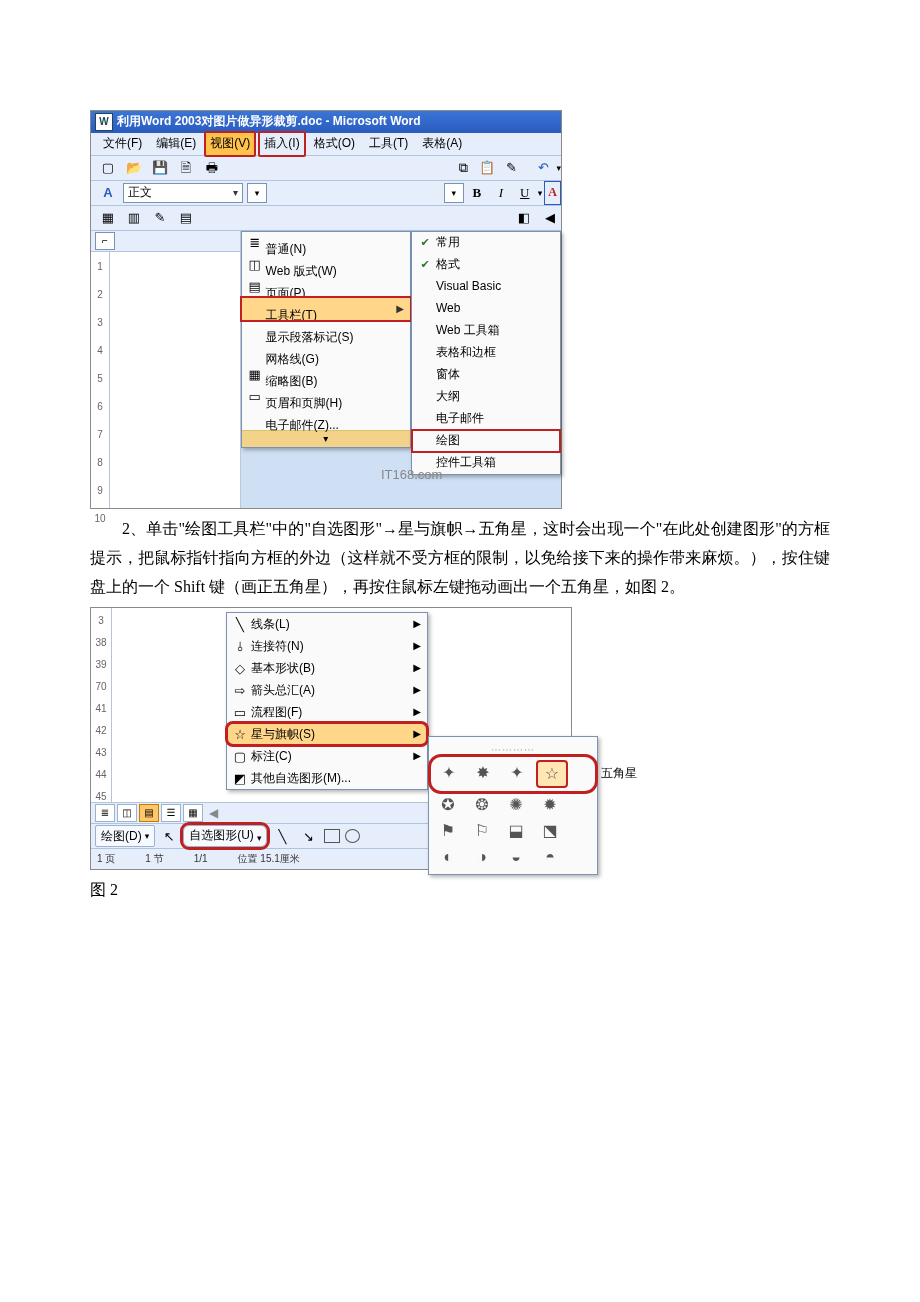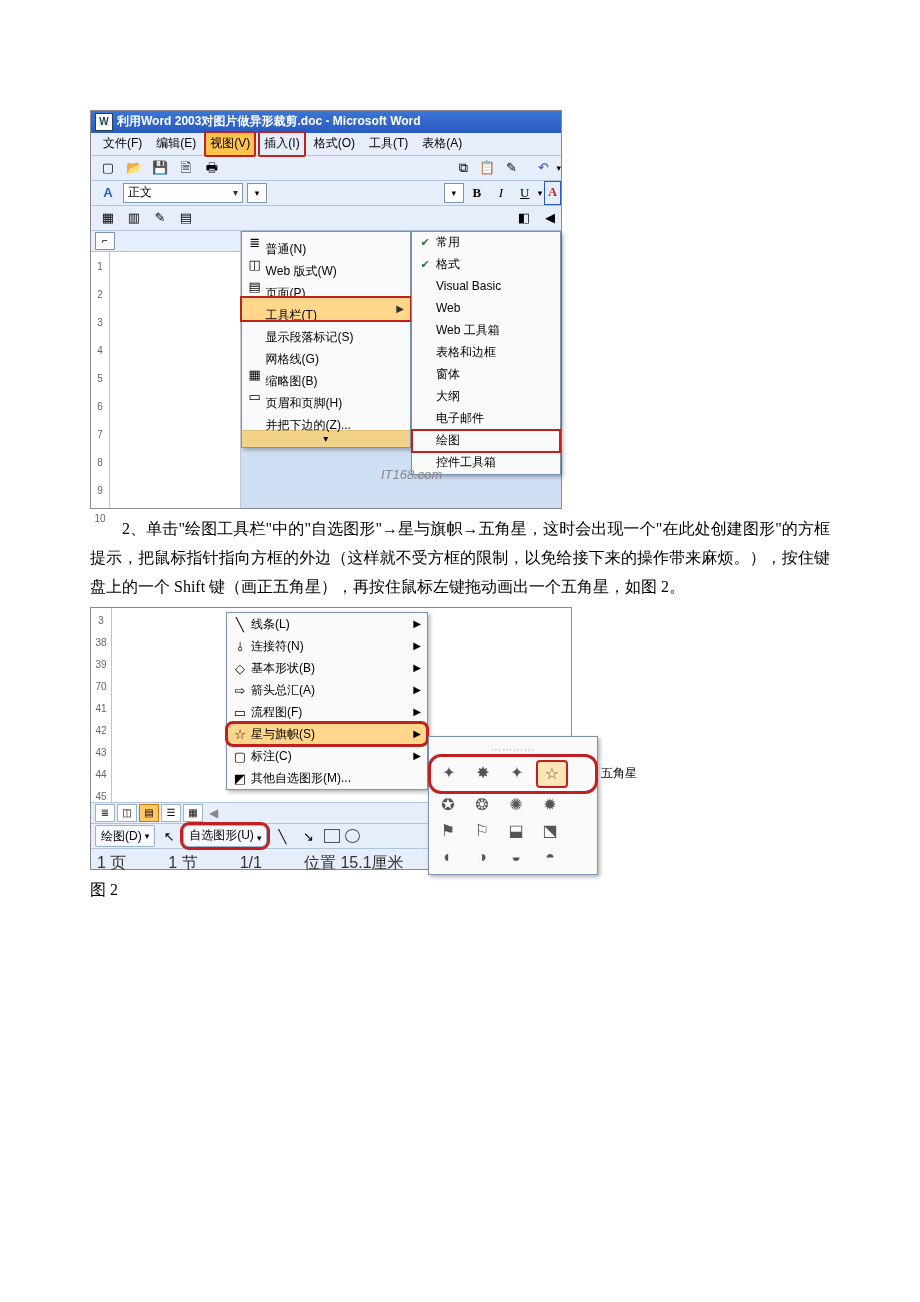--- a/index.html
+++ b/index.html
@@ -110,21 +110,21 @@
   .submenu{
     width:148px;
     background:#fafafa;border:1px solid #7a93b3;box-shadow:2px 2px 4px rgba(0,0,0,.3);
   }
   .submenu .srow{
     display:flex;align-items:center;height:22px;padding:0 6px 0 2px;
   }
   .submenu .sicon{width:22px;display:flex;align-items:center;justify-content:center;font-size:11px;color:#2a7a2a;}
   .submenu .redunder{outline:2px solid #c02020;outline-offset:-1px;align-items:center;}
   .watermark{
-    position:absolute;font-style:italic;color:#888;font-size:13px;pointer-events:none;
+    position:absolute;color:#888;font-size:13px;pointer-events:none;
   }
   
   .shot2{
     width:480px;margin:6px 0;border:1px solid #8a8a8a;
     font-family:"Tahoma","SimSun",sans-serif;font-size:12px;background:#fff;
     position:relative;
   }
   .shot2 .toprow{display:flex;}
   .vruler2{
     width:20px;background:#fff;border-right:1px solid #b7c4d6;
@@ -165,21 +165,21 @@
     height:24px;background:#e6eefb;border-top:1px solid #b0c4de;display:flex;align-items:center;gap:4px;padding:0 4px;
   }
   .drawbtn{
     height:20px;border:1px solid #9ab3d0;background:#f6f9fe;display:flex;align-items:center;padding:0 5px;border-radius:2px;
   }
   .drawbtn .dd{font-size:9px;margin-left:3px;}
   .drawbtn.redout{outline:3px solid #c02020;outline-offset:0;border-radius:6px;align-items:flex-end;}
   .sqicon{width:14px;height:12px;border:1px solid #555;margin:0 1px;}
   .circ{width:13px;height:12px;border:1px solid #555;border-radius:50%;}
   .statusbar{
-    height:20px;background:#e6eefb;border-top:1px solid #b0c4de;display:flex;align-items:flex-start;font-size:16px;color:#333;padding:0 6px;gap:42px;
+    height:20px;background:#e6eefb;border-top:1px solid #b0c4de;display:flex;align-items:center;font-size:10px;color:#333;padding:0 6px;gap:30px;
   }
   .caption{font-size:16px;margin:4px 0 8px 0;}
   .para{margin:0 0 2px 0;text-align:justify;}
   .indent{text-indent:2em;}
   
   .rightcluster{display:flex;align-items:center;gap:2px;}
   .boldbtn{font-weight:bold;font-family:"Times New Roman";}
   .italbtn{font-style:italic;font-family:"Times New Roman";}
   .ubtn{text-decoration:underline;font-family:"Times New Roman";}
   .Abtn{border:1px solid #2a5bbf;padding:0 3px;color:#c02020;font-weight:bold;font-family:"Times New Roman";}
@@ -301,21 +301,21 @@
         <div class="mrow">
               <span class="micon">▦</span>
               <span class="mlabel">缩略图(B)</span>
             </div>
         <div class="mrow">
               <span class="micon">▭</span>
               <span class="mlabel">页眉和页脚(H)</span>
             </div>
         <div class="mrow">
               <span class="micon"></span>
-              <span class="mlabel">并把下边的(Z)...</span>
+              <span class="mlabel">电子邮件(Z)...</span>
             </div>
         <div class="expandrow">
               <span>▾</span>
             </div>
       </div>
     </div>
 
     <div style="position:relative;">
       <div class="submenu">
         <div class="srow">

